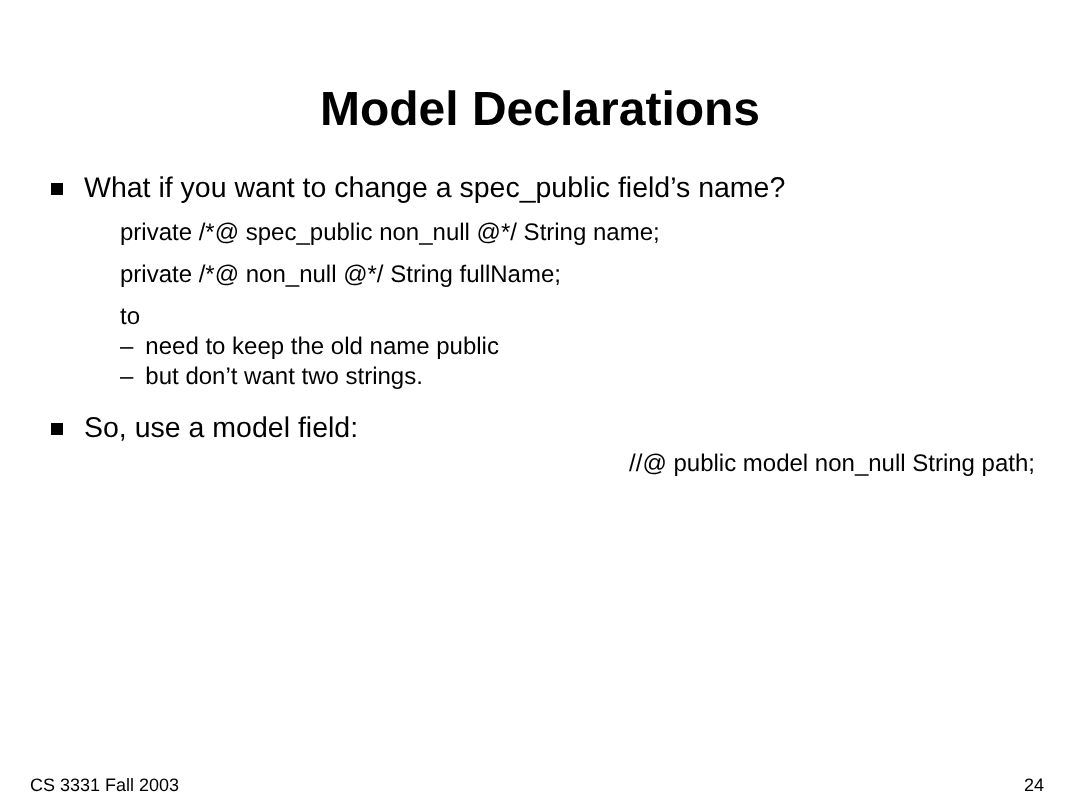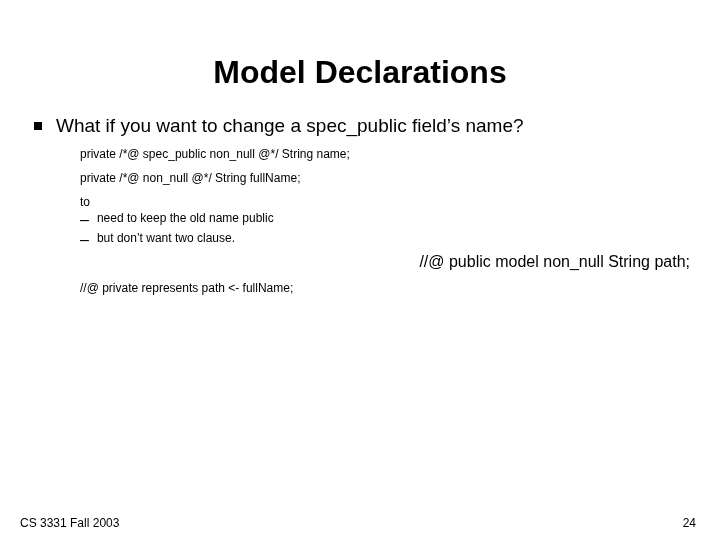--- a/index.html
+++ b/index.html
@@ -41,41 +41,41 @@
     background: #000000;
     flex: 0 0 auto;
     margin-top: 7px;
     margin-right: 14px;
   }
   .bullet-text {
     font-size: 19px;
   }
   .sub {
     margin-left: 46px;
-    font-size: 12px;
+    font-size: 16px;
     margin-top: 10px;
   }
   .sub-tight {
     margin-left: 46px;
     font-size: 16px;
     margin-top: 4px;
     text-align: right;
   }
   .dash-row {
     display: flex;
     align-items: flex-start;
     margin-left: 46px;
     margin-top: 2px;
   }
   .dash {
     font-size: 16px;
     margin-right: 8px;
   }
   .dash-text {
-    font-size: 12px;
+    font-size: 16px;
   }
   .footer {
     position: absolute;
     bottom: 18px;
     left: 20px;
     right: 24px;
     display: flex;
     justify-content: space-between;
     font-size: 12px;
   }
@@ -96,25 +96,28 @@
     <div class="sub">private /*@ spec_public non_null @*/ String name;</div>
     <div class="sub">private /*@ non_null @*/ String fullName;</div>
     <div class="sub">to</div>
 
     <div class="dash-row">
       <div class="dash">–</div>
       <div class="dash-text">need to keep the old name public</div>
     </div>
     <div class="dash-row">
       <div class="dash">–</div>
-      <div class="dash-text">but don’t want two clause.</div>
+      <div class="dash-text">but don’t want two strings.</div>
     </div>
 
+    <div class="bullet-row">
+      <div class="bullet-sq"></div>
+      <div class="bullet-text">So, use a model field:</div>
+    </div>
     <div class="sub-tight">//@ public model non_null String path;</div>
-    <div class="sub">//@ private represents path &lt;- fullName;</div>
 
   </div>
 
   <div class="footer">
     <div>CS 3331 Fall 2003</div>
     <div>24</div>
   </div>
 
 </div>
 

